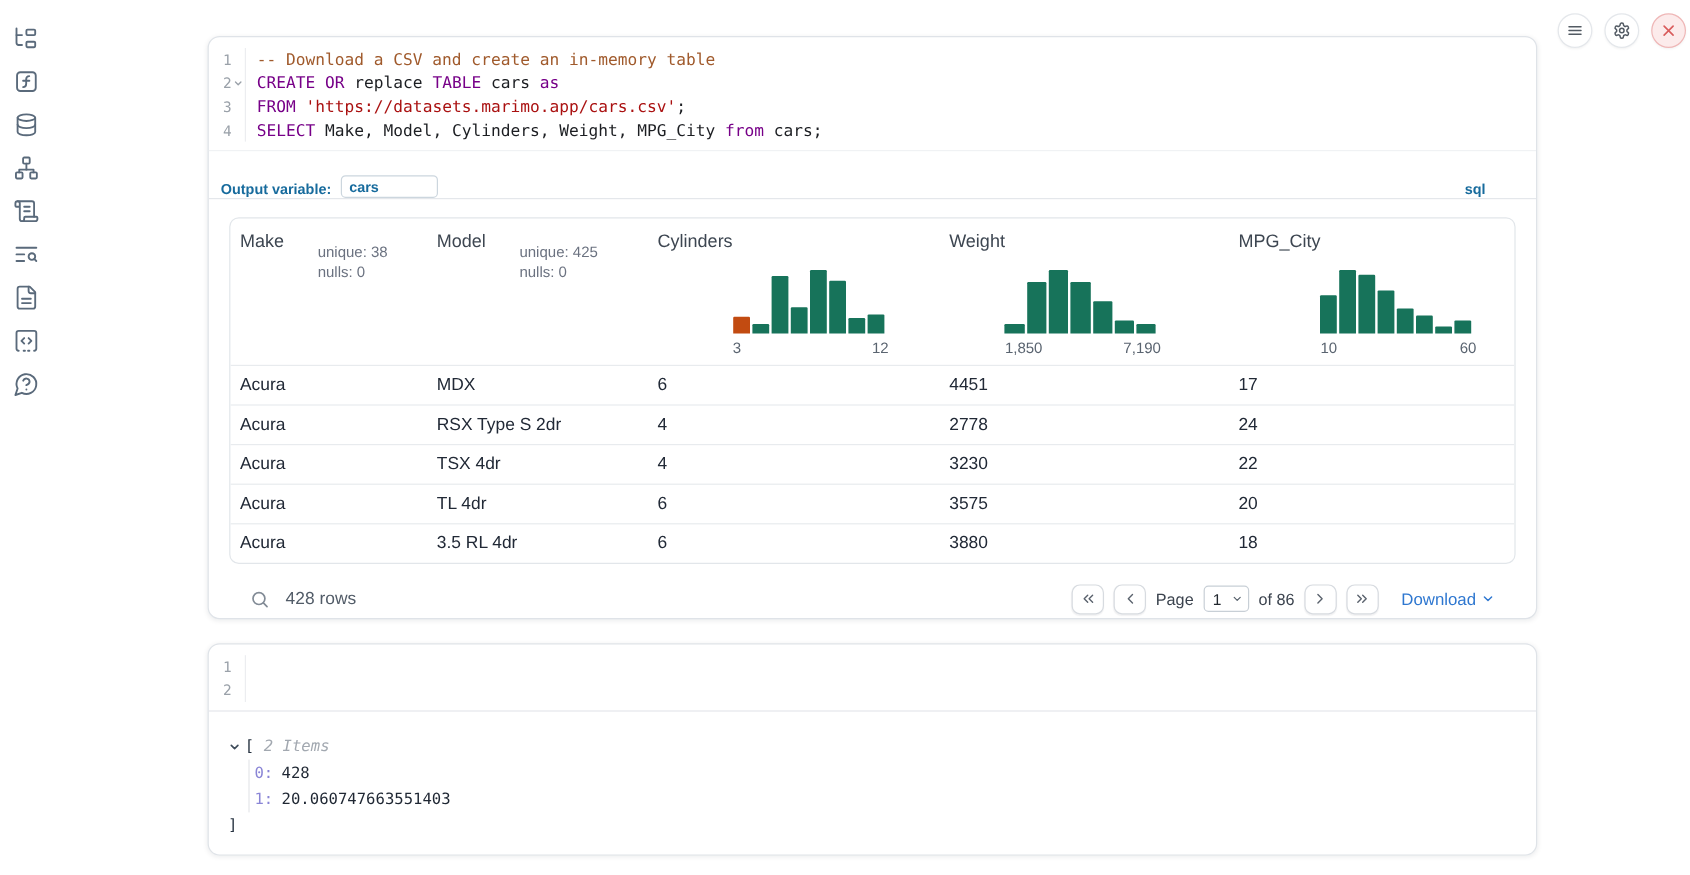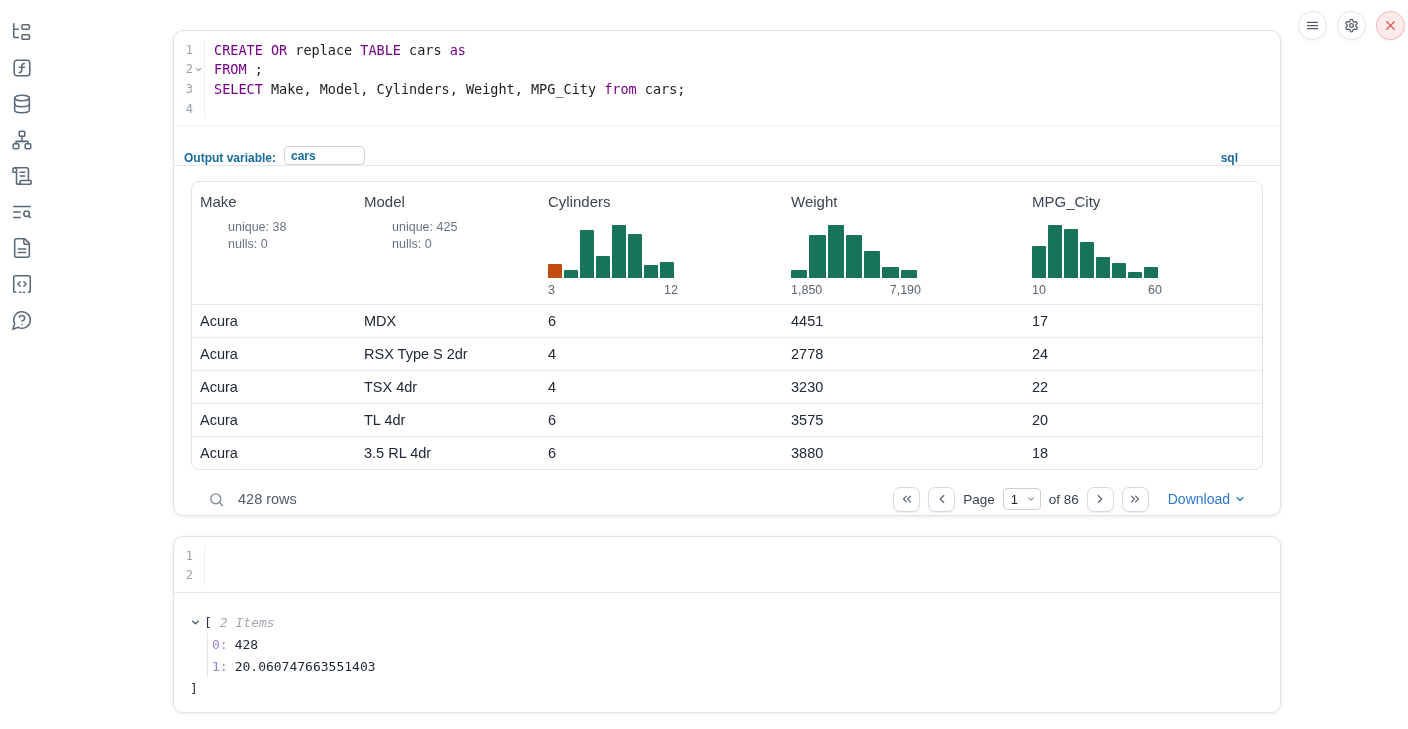--- a/index.html
+++ b/index.html
@@ -45,21 +45,21 @@
             display:flex; align-items:flex-end; padding:0 10px; }
   .outvar-label { font-size:12px; font-weight:bold; color:var(--accent-blue); }
   .outvar-input { width:81px; height:19px; margin-left:8px; border:1px solid #ccd6de; border-radius:4px;
                   font-size:12px; font-weight:bold; color:var(--accent-blue); padding:0 6px;
                   font-family:"Liberation Sans", sans-serif; outline:none; }
   .lang-label { margin-left:auto; padding-right:32px; font-size:12px; font-weight:bold; color:var(--accent-blue); }
   
   .output-area { padding:15px 17px 0; }
   .dtable { border:1px solid #e2e6ea; border-radius:8px; overflow:hidden; }
   .thead, .trow { display:grid; grid-template-columns:164px 184px 243px 241px 1fr; }
-  .th { padding:11px 8px 7px; display:flex; flex-direction:column; height:122px; }
+  .th { padding:11px 8px 7px; display:flex; flex-direction:row; height:122px; }
   .th-name { font-size:15px; color:#3d4651; }
   .th-stats { margin-top:9px; font-size:12.5px; color:#6b7280; line-height:16.5px;margin-left:28px; }
   .hist-wrap { margin-top:auto; }
   .hist { display:flex; align-items:flex-end; gap:2px; height:53px; width:126px; }
   .hist .bar { flex:1; background:var(--green); border-radius:1px 1px 0 0; }
   .hist .bar.orange { background:var(--orange); }
   .hist-x { display:flex; justify-content:space-between; width:130px; margin-top:5px;
             font-size:12.5px; color:#5a6470; }
   .trow { height:33px; border-top:1px solid #e8ebee; align-items:center; cursor:pointer; }
   .td { padding:0 8px; font-size:14.5px; color:#212936; white-space:nowrap; overflow:hidden; }
@@ -187,22 +187,23 @@
         <div class="gut-line">
           <span class="num">3</span>
           <span class="foldslot"></span>
         </div>
         <div class="gut-line">
           <span class="num">4</span>
           <span class="foldslot"></span>
         </div>
       </div>
       <div class="code">
+        <div class="code-line"><span class="tok-comment">-- Download a CSV and create an in-memory table</span></div>
         <div class="code-line"><span class="tok-keyword">CREATE OR</span><span> replace </span><span class="tok-keyword">TABLE</span><span> cars </span><span class="tok-keyword">as</span></div>
-        <div class="code-line"><span class="tok-keyword">FROM</span><span> </span><span>;</span></div>
+        <div class="code-line"><span class="tok-keyword">FROM</span><span> </span><span class="tok-string">'https://datasets.marimo.app/cars.csv'</span><span>;</span></div>
         <div class="code-line"><span class="tok-keyword">SELECT</span><span> Make, Model, Cylinders, Weight, MPG_City </span><span class="tok-keyword">from</span><span> cars;</span></div>
       </div>
     </div>
   <div class="outvar">
     <span class="outvar-label">Output variable:</span>
     <input class="outvar-input" value="cars" style="">
     <span class="lang-label">sql</span>
   </div>
   <div class="output-area">
     <div class="dtable">

